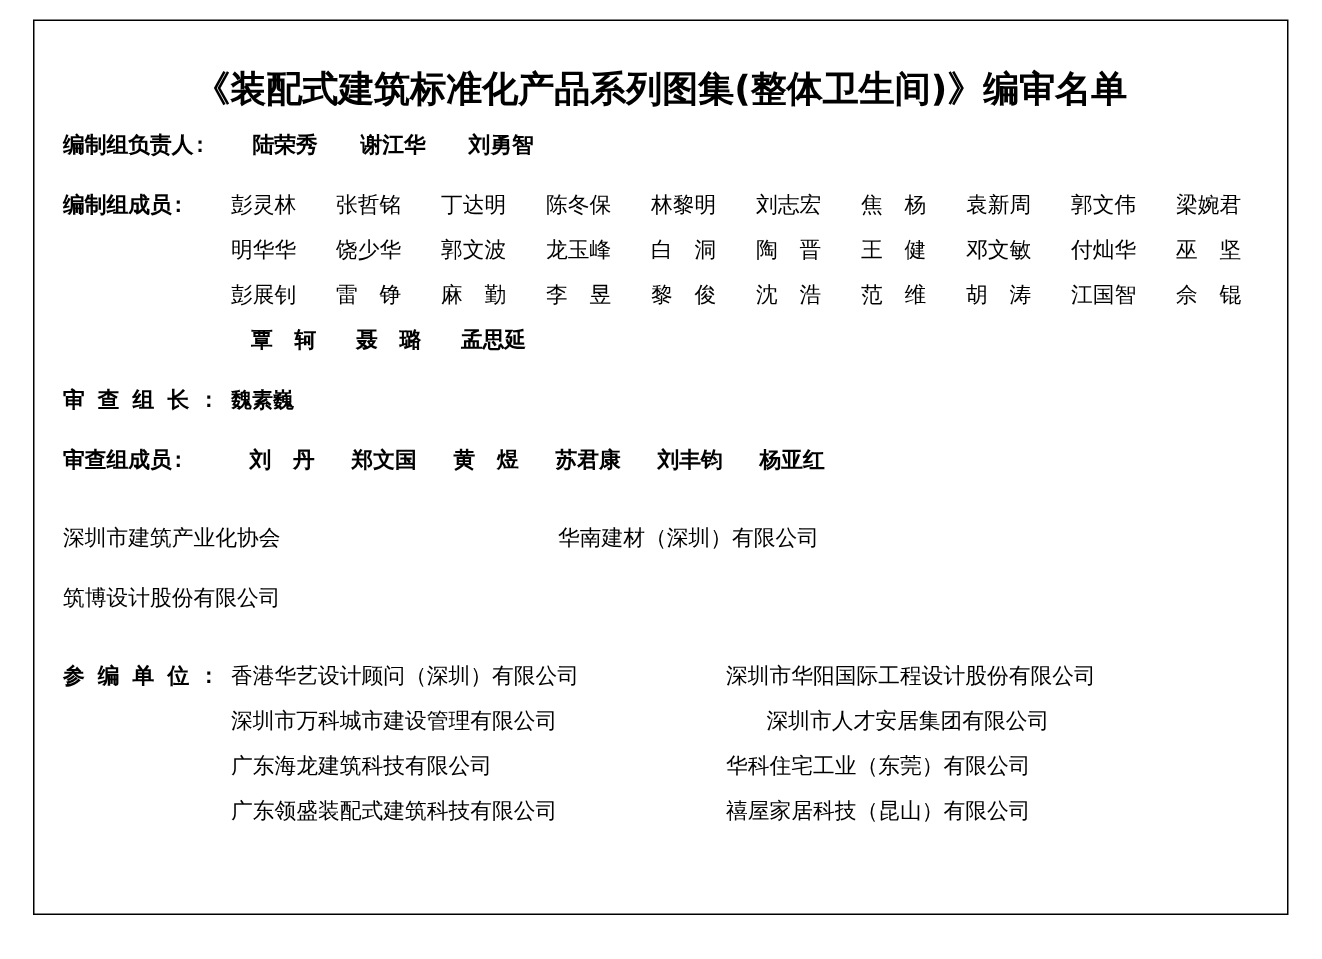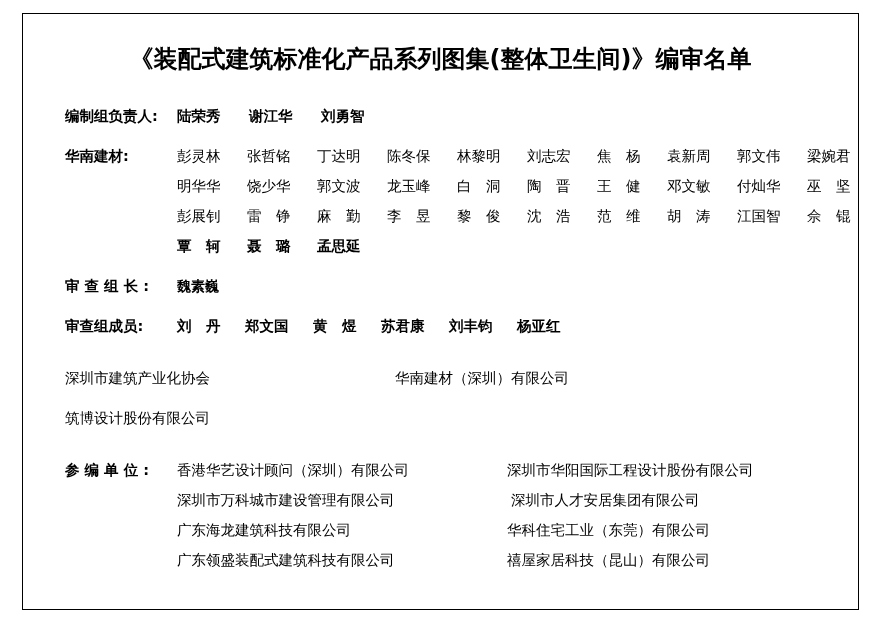--- a/index.html
+++ b/index.html
@@ -41,23 +41,24 @@
   .doc-title {
     text-align: center;
     font-size: 24px;
     font-weight: bold;
     letter-spacing: 0px;
     margin-top: 30px;
     margin-bottom: 0;
     white-space: nowrap;
   }
   .rows {
-    margin-top: 26px;
-    padding-left: 43px;
+    margin-top: 8px;
+    padding-left: 20px;
     padding-right: 18px;
+    font-family: Liberation Mono, monospace;
   }
   .row {
     display: flex;
     align-items: flex-start;
     margin-bottom: 0px;
   }
   .row-label {
     flex: 0 0 112px;
     width: 112px;
     font-size: 14.5px;
@@ -82,20 +83,21 @@
     width: 72px;
   }
   .name-line .nm {
     display: inline-block;
     width: 70px;
     font-size: 14.5px;
     font-weight: normal;
   }
   .name-line.bold .nm {
     font-weight: bold;
+    text-align: center;
   }
   .single {
     font-size: 14px;
     line-height: 30px;
     font-weight: bold;
   }
   .review-members .nm {
     width: 68px;
   }
   .unit-block {
@@ -136,21 +138,21 @@
             <span class="nm">陆荣秀</span>
             <span class="nm">谢江华</span>
             <span class="nm">刘勇智</span>
           </div>
         </div>
       </div>
 
       <div class="gap-sm"></div>
 
       <div class="row">
-        <div class="row-label">华南建材:</div>
+        <div class="row-label">编制组成员:</div>
         <div class="row-values">
 
           <div class="name-line">
             <span class="nm">彭灵林</span>
             <span class="nm">张哲铭</span>
             <span class="nm">丁达明</span>
             <span class="nm">陈冬保</span>
             <span class="nm">林黎明</span>
             <span class="nm">刘志宏</span>
             <span class="nm">焦　杨</span>

